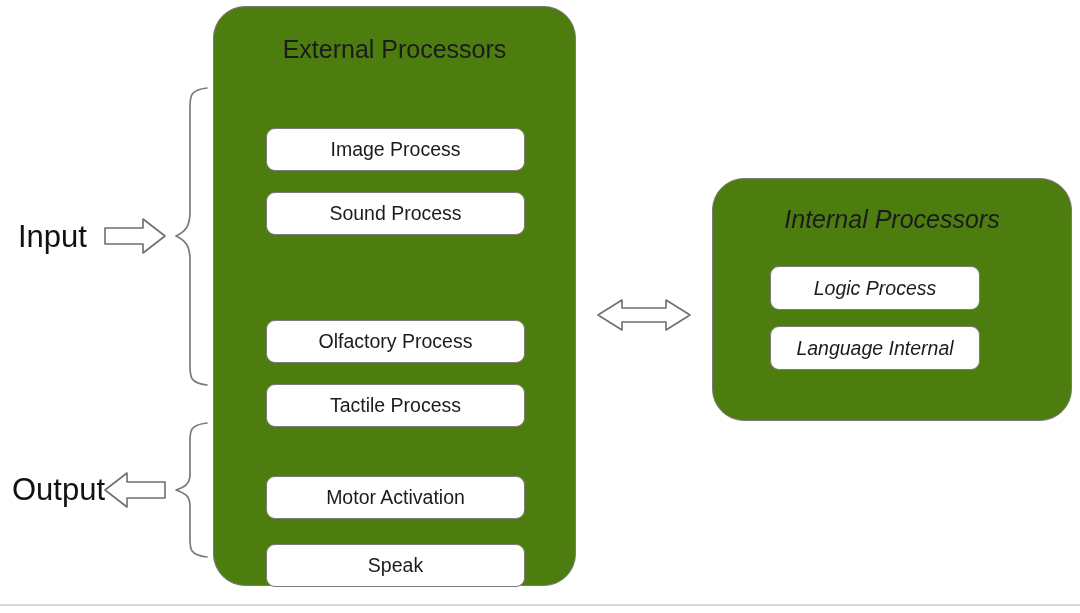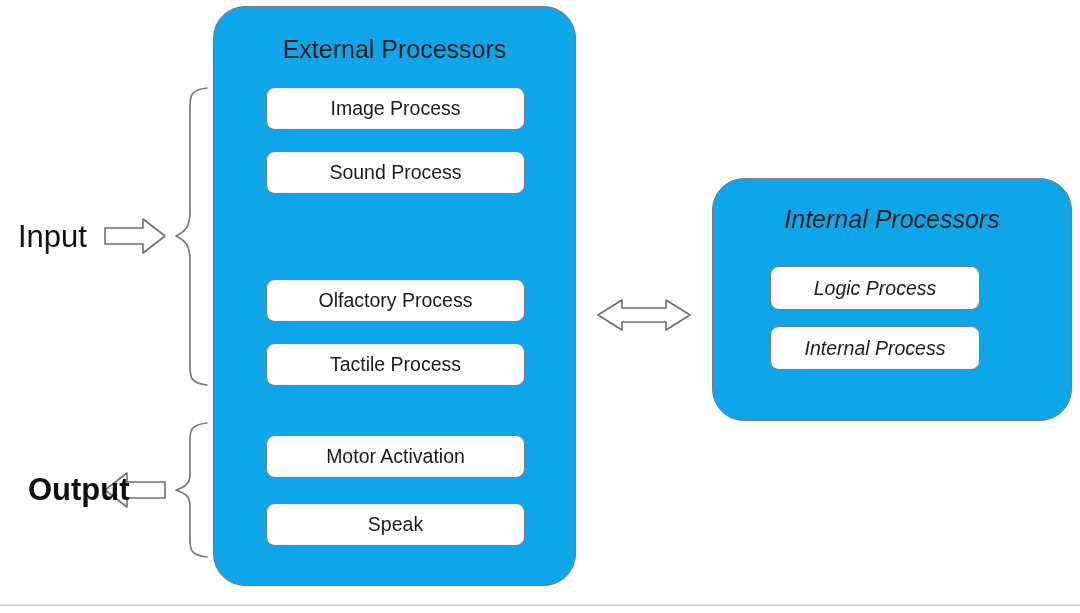--- a/index.html
+++ b/index.html
@@ -26,21 +26,21 @@
     top: 0;
     width: 1080px;
     height: 613px;
     pointer-events: none;
   }
 
   
   .group-box {
     position: absolute;
     box-sizing: border-box;
-    background: #0ea5e9;
+    background: #4d7c0f;
     border: 1.6px solid #7a7a7a;
     border-radius: 32px;
   }
   #external-group {
     left: 213px;
     top: 6px;
     width: 363px;
     height: 580px;
   }
   #internal-group {
@@ -75,37 +75,38 @@
     align-items: center;
     justify-content: center;
     font-size: 19.5px;
     color: #1b1b1b;
     white-space: nowrap;
   }
   .proc-box.ext {
     left: 52px;
     width: 259px;
     height: 43px;
+    margin-top: 41px;
   }
   .proc-box.int {
     left: 57px;
     width: 210px;
     height: 44px;
   }
 
   
   .side-label {
     position: absolute;
     font-size: 31px;
     line-height: 32px;
     color: #111111;
     white-space: nowrap;
   }
   #label-input  { left: 18px; top: 221px; }
-  #label-output { left: 28px; top: 474px; font-weight: bold; }
+  #label-output { left: 12px; top: 474px; }
 
   
   .arrow-hit {
     position: absolute;
     background: transparent;
   }
   #arrow-input-hit  { left: 103px; top: 219px;  width: 62px; height: 34px; }
   #arrow-output-hit { left: 103px; top: 472px;  width: 62px; height: 34px; }
   #arrow-bidi-hit   { left: 596px; top: 295px;  width: 96px; height: 40px; }
 
@@ -175,18 +176,18 @@
     <div class="proc-box ext" style="top:272px">Olfactory Process</div>
     <div class="proc-box ext" style="top:336px">Tactile Process</div>
     <div class="proc-box ext" style="top:496px">Speak</div>
     <div class="proc-box ext" style="top:428px">Motor Activation</div>
   </div>
 
   <div class="group-box" id="internal-group">
     <div class="group-title">Internal Processors</div>
 
     <div class="proc-box int" style="top:87px">Logic Process</div>
-    <div class="proc-box int" style="top:147px">Internal Process</div>
+    <div class="proc-box int" style="top:147px">Language Internal</div>
   </div>
 
   <div id="bottom-rule"></div>
 
 </div>
 
 </body></html>

